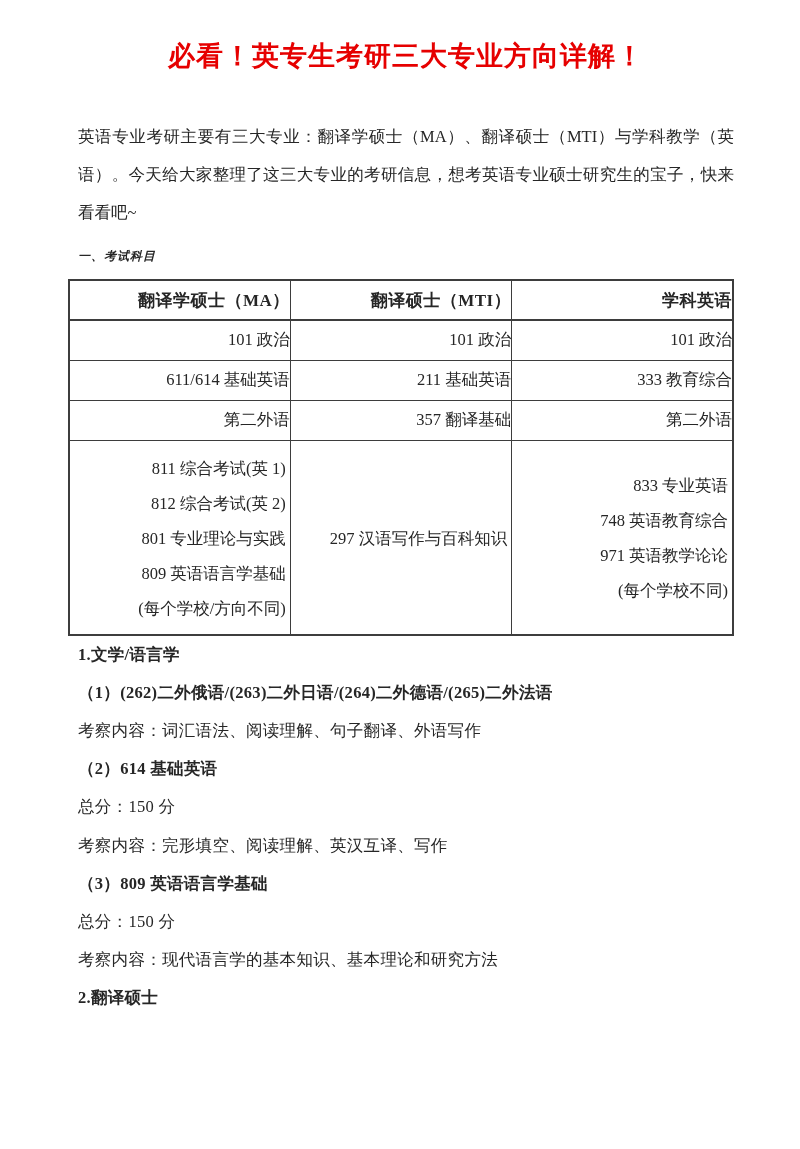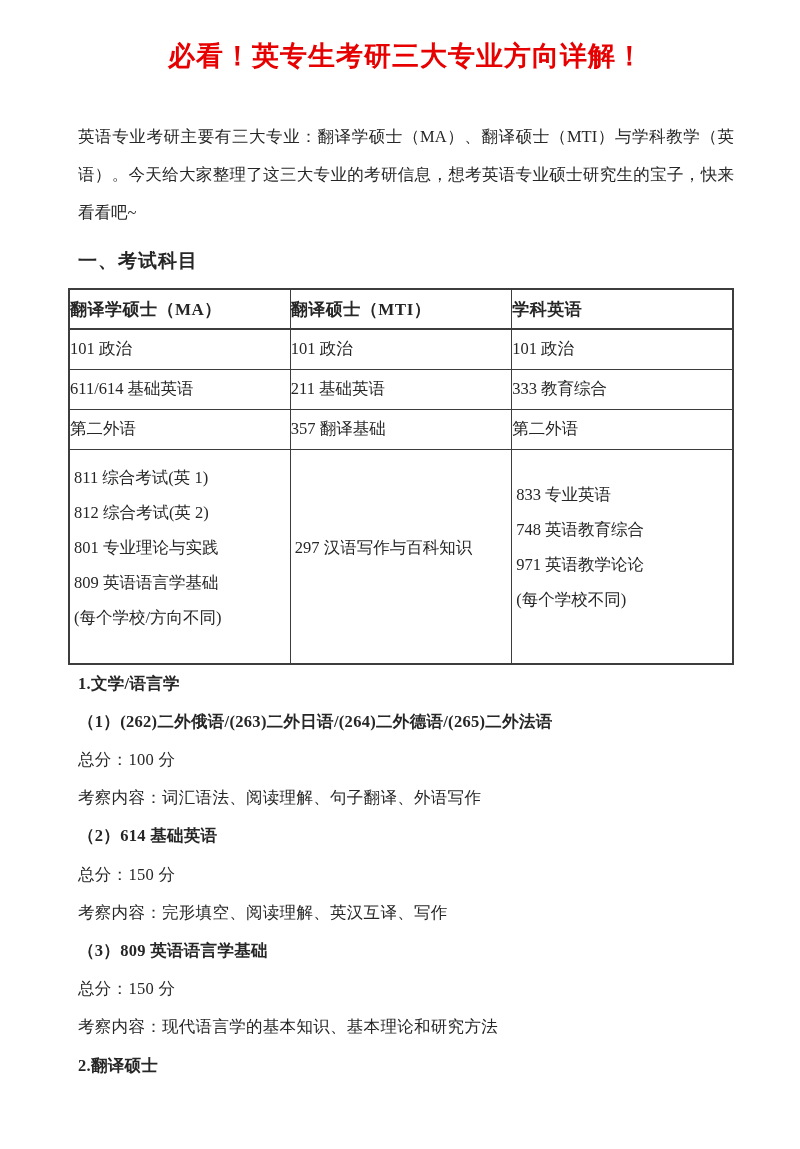--- a/index.html
+++ b/index.html
@@ -24,53 +24,54 @@
     margin-top: 12px;
     margin-bottom: 44px;
   }
   .intro {
     font-size: 16.5px;
     line-height: 38px;
     text-align: justify;
     margin-bottom: 16px;
   }
   .sec-heading {
-    font-size: 19px;
+    font-size: 12px;
     font-weight: bold;
     letter-spacing: 1px;
     margin-top: 12px;
     margin-bottom: 14px;
+    font-style: italic;
   }
   .subjects-table {
     border-collapse: collapse;
     table-layout: fixed;
     width: 666px;
     margin-left: -10px;
     border: 2px solid #3d3d3d;
   }
   .subjects-table th,
   .subjects-table td {
     border: 1px solid #3d3d3d;
-    text-align: left;
+    text-align: right;
     vertical-align: middle;
   }
   .subjects-table th {
     font-size: 17px;
     font-weight: bold;
     height: 40px;
     letter-spacing: 0.5px;
   }
   .subjects-table thead th { border-bottom-width: 2px; }
   .subjects-table td {
     font-size: 16.5px;
     height: 40px;
   }
   .subjects-table .multi-cell {
     height: auto;
-    padding: 10px 4px 28px;
+    padding: 10px 4px 8px;
   }
   .cell-line { line-height: 35px; }
   .sec2-heading { margin-top: 50px; margin-bottom: 8px; }
   .body-line {
     font-size: 16.5px;
     line-height: 38.2px;
     letter-spacing: 0.3px;
     white-space: nowrap;
   }
   .body-line.bold { font-weight: bold; }
@@ -128,21 +129,20 @@
           <div class="cell-line">(每个学校不同)</div>
         </td>
       </tr>
     </tbody>
   </table>
 
 
   <div>
     <div class="body-line bold">1.文学/语言学</div>
     <div class="body-line bold">（1）(262)二外俄语/(263)二外日语/(264)二外德语/(265)二外法语</div>
-    <div class="body-line">总分：100 分</div>
     <div class="body-line">考察内容：词汇语法、阅读理解、句子翻译、外语写作</div>
     <div class="body-line bold">（2）614 基础英语</div>
     <div class="body-line">总分：150 分</div>
     <div class="body-line">考察内容：完形填空、阅读理解、英汉互译、写作</div>
     <div class="body-line bold">（3）809 英语语言学基础</div>
     <div class="body-line">总分：150 分</div>
     <div class="body-line">考察内容：现代语言学的基本知识、基本理论和研究方法</div>
     <div class="body-line bold">2.翻译硕士</div>
   </div>
 

